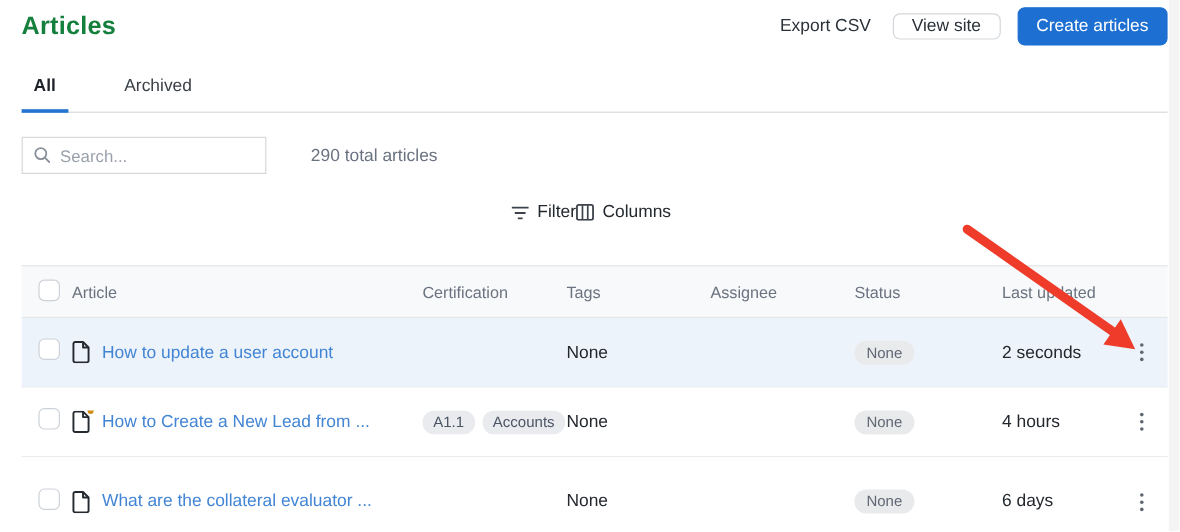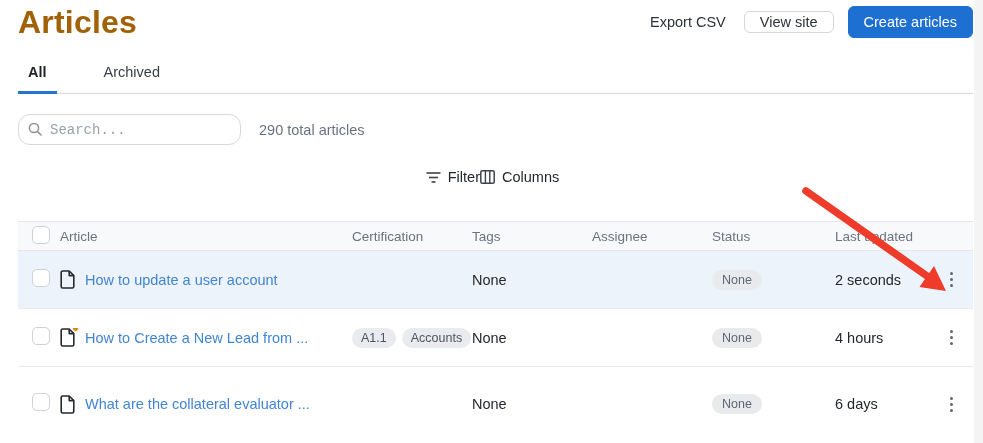--- a/index.html
+++ b/index.html
@@ -15,21 +15,21 @@
   .right-gutter {
     position: absolute; top: 0; right: 0; width: 9px; height: 443px;
     background: #f4f4f5;
   }
 
   
   .topbar {
     display: flex; align-items: center; justify-content: space-between;
     padding: 4px 10px 0 18px; height: 40px;
   }
-  .page-title { font-size: 32px; font-weight: 700; color: #a16207; letter-spacing: .2px; }
+  .page-title { font-size: 21px; font-weight: 700; color: #15803d; letter-spacing: .2px; }
   .top-actions { display: flex; align-items: center; gap: 14px; }
   .btn { font-family: "Liberation Sans", sans-serif; font-size: 14.5px; cursor: pointer; }
   .btn-text { border: none; background: transparent; color: #2b3138; padding: 6px 4px; }
   .btn-outline {
     background: #fff; border: 1px solid #d3d7db; border-radius: 6px;
     color: #2b3138; padding: 2px 15px;
   }
   .btn-primary {
     background: #1d6fd2; border: 1px solid #1d6fd2; border-radius: 6px;
     color: #ffffff; padding: 7px 15px;
@@ -43,23 +43,23 @@
   .tab {
     padding: 6px 10px 11px 10px; font-size: 14.5px; color: #3a4048; cursor: pointer;
     border-bottom: 3px solid transparent; margin-bottom: -1px;
   }
   .tab.active { color: #1f2329; font-weight: 700; border-bottom-color: #2274d0; }
 
   
   .search-row { display: flex; align-items: center; margin: 20px 0 0 18px; gap: 18px; }
   .search-box { position: relative; width: 223px; }
   .search-box input {
-    width: 223px; height: 31px; border: 1px solid #d5d8dc; border-radius: 12px;
+    width: 204px; height: 31px; border: 1px solid #d5d8dc; border-radius: 0;
     padding: 0 10px 0 31px; font-size: 14px; color: #1f2329; outline: none;
-    font-family: Liberation Mono, monospace;
+    font-family: Liberation Sans, sans-serif;
   }
   .search-box input::placeholder { color: #9aa1ab; }
   .search-icon { position: absolute; left: 9px; top: 7px; width: 16px; height: 16px; }
   .total-count { font-size: 14.5px; color: #6a7280; }
 
   
   .toolbar {
     display: flex; align-items: center; justify-content: center;
     margin: 24px 16px 0 18px; width: 949px;
   }
@@ -67,21 +67,21 @@
     display: inline-flex; align-items: center; gap: 7px;
     font-size: 14.5px; color: #23282e; cursor: pointer; background: none; border: none;
     font-family: "Liberation Sans", sans-serif;
   }
 
   
   .table { margin: 15px 0 0 18px; width: 955px; }
   .thead {
     display: grid;
     grid-template-columns: 42px 292px 120px 120px 120px 123px 95px auto;
-    align-items: center; height: 30px;
+    align-items: center; height: 44px;
     background: #f8f9fa;
     border-top: 1px solid #e5e7eb; border-bottom: 1px solid #e5e7eb;
     font-size: 13.5px; color: #6b7280; margin-top: 36px;
   }
   .row {
     display: grid;
     grid-template-columns: 42px 292px 120px 120px 120px 123px 95px auto;
     align-items: center; min-height: 58px;
     border-bottom: 1px solid #e9ebee;
     background: #ffffff;

